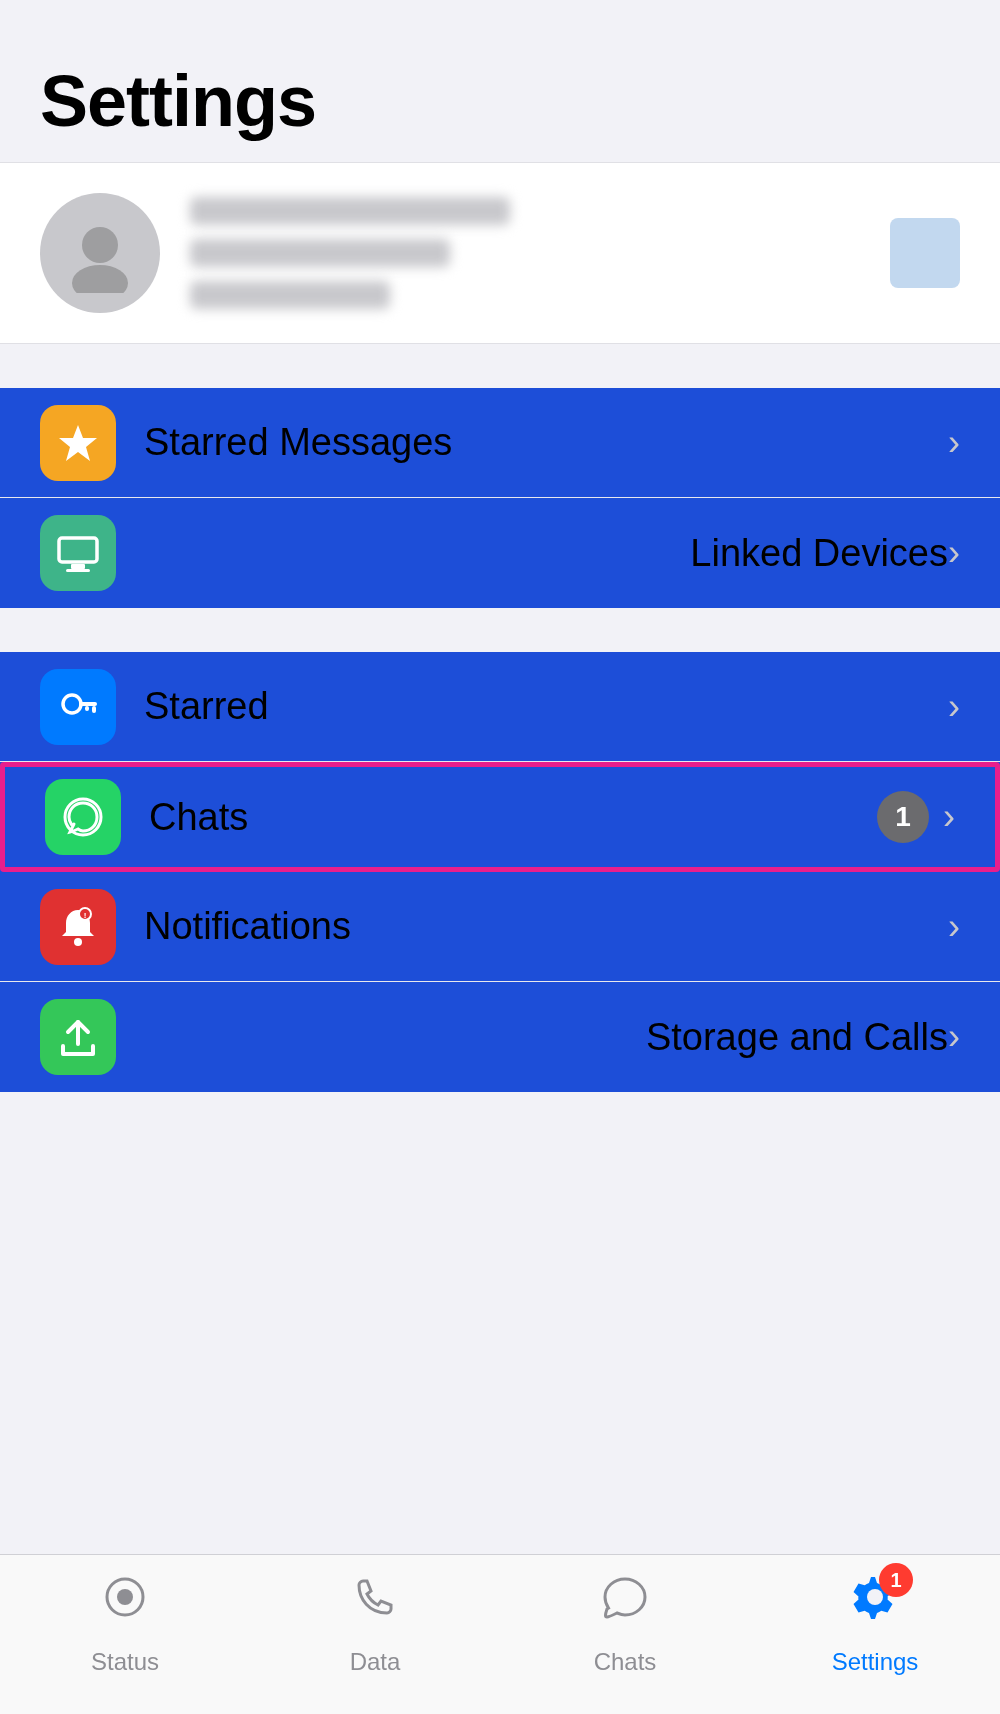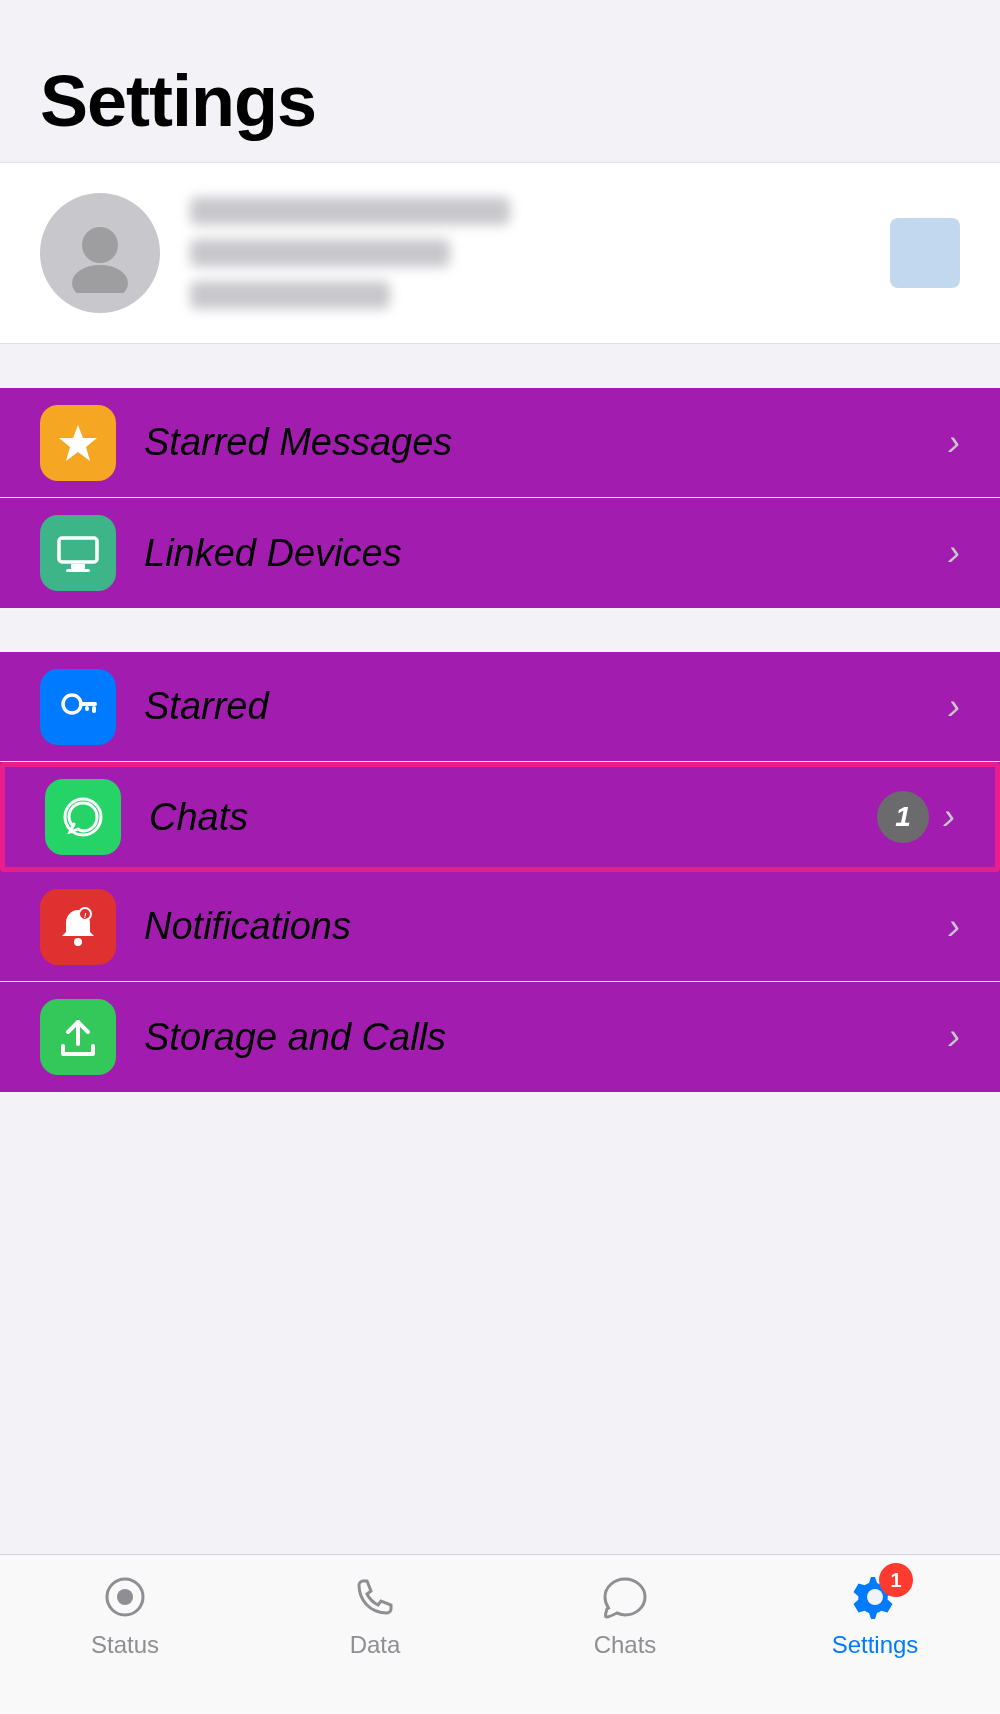--- a/index.html
+++ b/index.html
@@ -81,36 +81,36 @@
     }
 
     
     .section-spacer {
       height: 44px;
       background: #f2f2f7;
     }
 
     
     .settings-group {
-      background: #a21caf;
-      font-style: italic;
+      background: #1d4ed8;
     }
 
     .settings-item {
       display: flex;
       align-items: center;
       padding: 0 40px;
       height: 110px;
       border-bottom: 1px solid #e8e8ed;
       cursor: pointer;
       position: relative;
     }
 
     .settings-item:last-child {
       border-bottom: none;
+      text-align: right;
     }
 
     .item-icon {
       width: 76px;
       height: 76px;
       border-radius: 18px;
       display: flex;
       align-items: center;
       justify-content: center;
       flex-shrink: 0;
@@ -190,20 +190,21 @@
     }
 
     .tab-icon svg {
       width: 52px;
       height: 52px;
     }
 
     .tab-label {
       font-size: 24px;
       color: #8e8e93;
+      margin-top: 17px;
     }
 
     .tab-label.active {
       color: #007aff;
     }
 
     .tab-badge {
       position: absolute;
       top: -8px;
       right: -8px;

